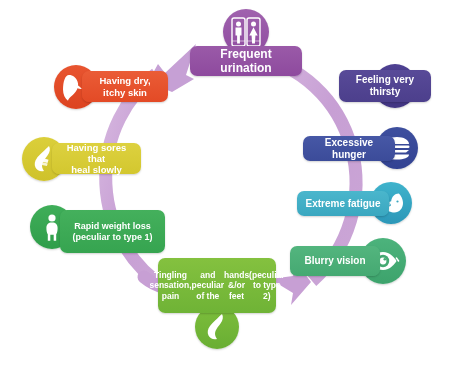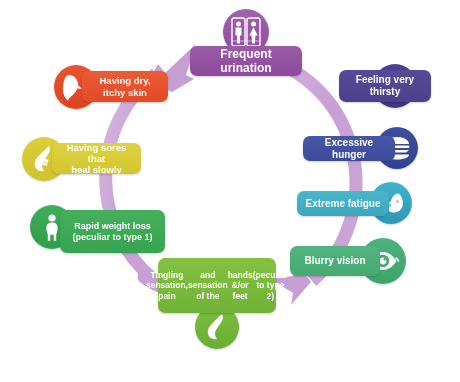--- a/index.html
+++ b/index.html
@@ -301,21 +301,21 @@
         <circle cx="17" cy="17" r="3.4" fill="#ffffff"></circle>
         <circle cx="18.8" cy="15.2" r="1.3" fill="#45a972"></circle>
         <path d="M1.5 17c.6-.9 1.3-1.9 2.1-2.9M32.5 17c-.6-.9-1.3-1.9-2.1-2.9" stroke="#ffffff" stroke-width="1.6" fill="none" stroke-linecap="round"></path>
       </svg>
     </div>
   </div>
 
   <div class="node" id="n-tingling">
     <div class="pill">
       <span class="pill-line">Tingling sensation, pain</span>
-      <span class="pill-line">and sensation of the</span>
+      <span class="pill-line">and peculiar of the</span>
       <span class="pill-line">hands &amp;/or feet</span>
       <span class="pill-line">(peculiar to type 2)</span>
     </div>
     <div class="badge">
       <svg width="32" height="32" viewBox="0 0 32 32">
         <path d="M21 3c1.5 2.5 1 6-1.5 9.5-2 2.8-4 5-5 7.5-1 2.6-.5 5.5 1.5 8-3.5 1-7-.5-8.5-3.5-1.5-3-.8-6.5 1.5-9.5C11.5 11.5 17 7 21 3z" fill="#ffffff"></path>
         <path d="M20.5 3.5c1.2 2.2.8 5-1.2 8.2-.5.8-1 1.5-1.6 2.3l-4-3.5C16 8.5 18.4 6 20.5 3.5z" fill="#ffffff" opacity="0.85"></path>
       </svg>
     </div>
   </div>

